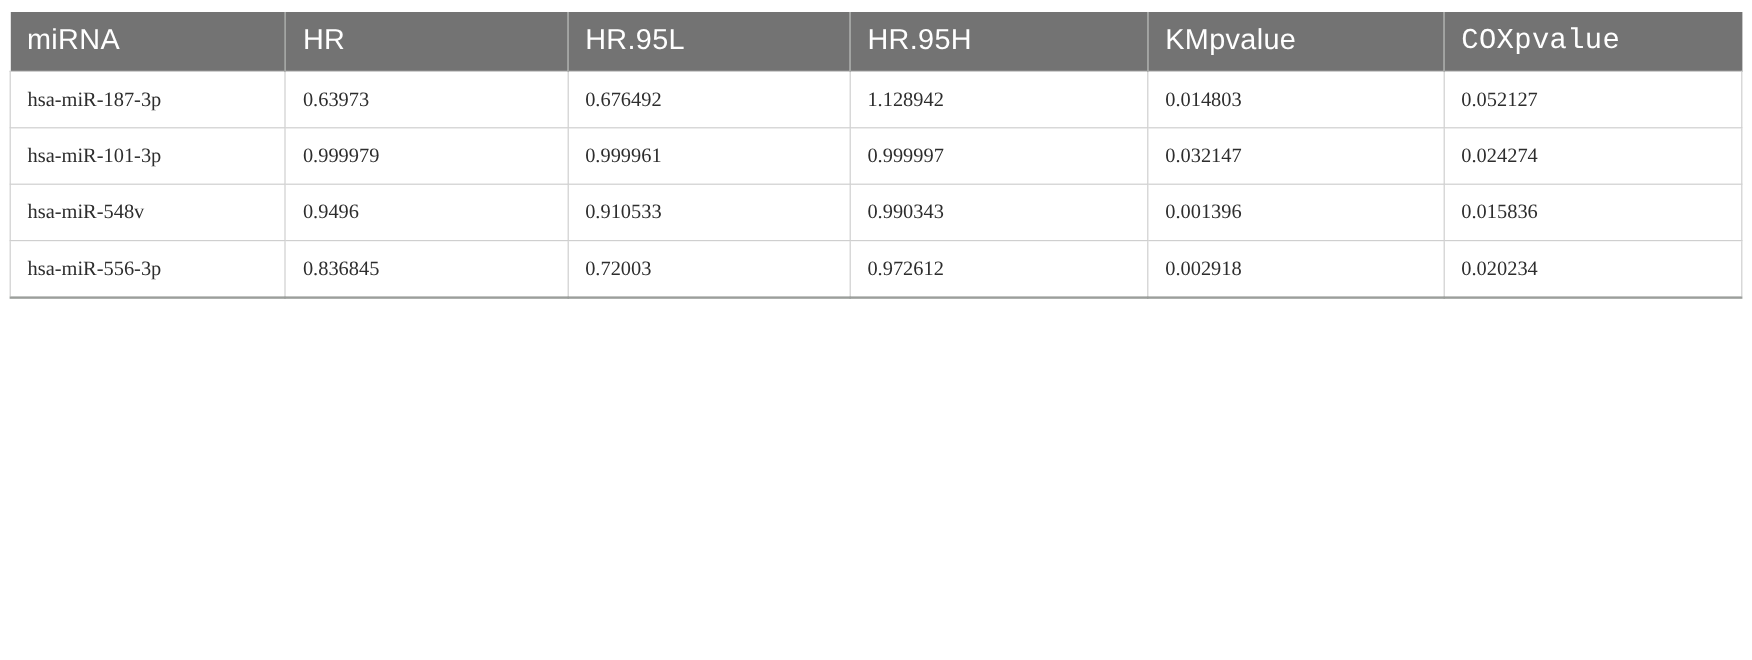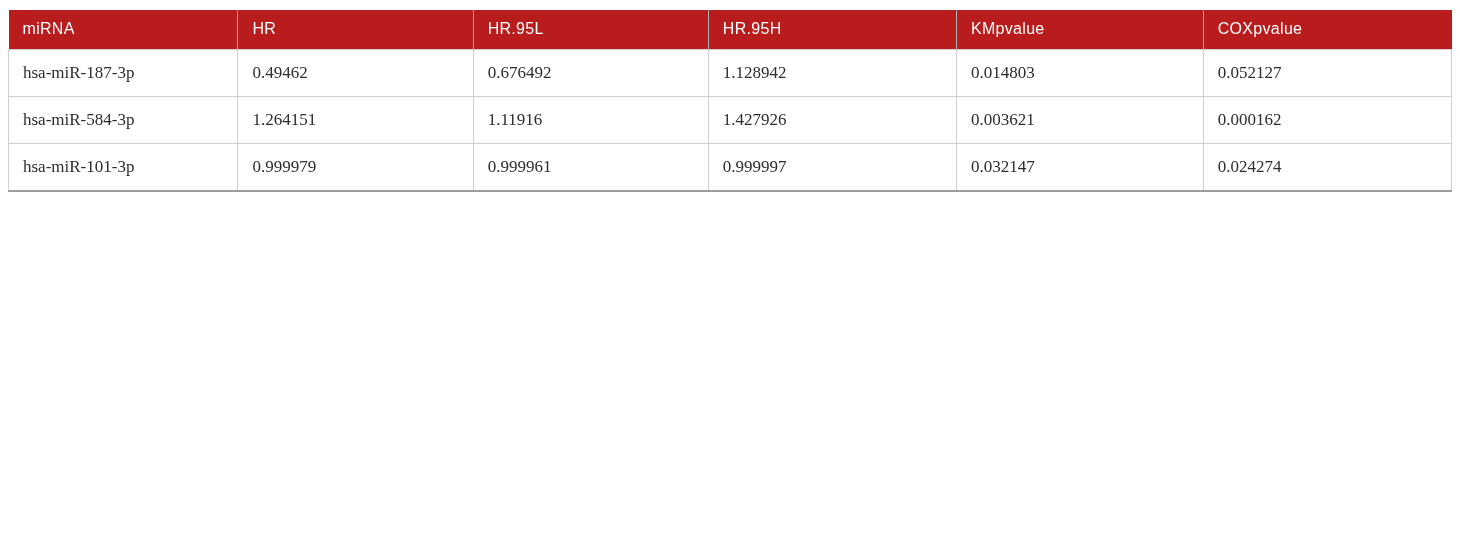--- a/index.html
+++ b/index.html
@@ -16,33 +16,34 @@
     top: 10px;
     width: 1444px;
   }
   table.mirna-table {
     width: 100%;
     border-collapse: collapse;
     table-layout: fixed;
     border-bottom: 2px solid #9b9e9b;
   }
   thead th {
-    background: #b91c1c;
+    background: #737373;
     color: #ffffff;
     font-family: "Liberation Sans", sans-serif;
-    font-size: 16px;
+    font-size: 24px;
     font-weight: 400;
     letter-spacing: 0.3px;
     text-align: left;
     vertical-align: middle;
     padding: 10px 14px 11px 14px;
     border-right: 1px solid #aeb1ae;
   }
   thead th:last-child {
     border-right: none;
+    font-family: Liberation Mono, monospace;
   }
   tbody td {
     background: #ffffff;
     font-family: "Liberation Serif", serif;
     font-size: 17px;
     color: #2d2d2d;
     text-align: left;
     vertical-align: middle;
     padding: 13px 14px;
     border: 1px solid #cfcfcf;
@@ -77,37 +78,45 @@
         <th>HR</th>
         <th>HR.95L</th>
         <th>HR.95H</th>
         <th>KMpvalue</th>
         <th>COXpvalue</th>
       </tr>
     </thead>
     <tbody>
       <tr>
         <td>hsa-miR-187-3p</td>
-        <td>0.49462</td>
+        <td>0.63973</td>
         <td>0.676492</td>
         <td>1.128942</td>
         <td>0.014803</td>
         <td>0.052127</td>
-      </tr>
-      <tr>
-        <td>hsa-miR-584-3p</td>
-        <td>1.264151</td>
-        <td>1.11916</td>
-        <td>1.427926</td>
-        <td>0.003621</td>
-        <td>0.000162</td>
       </tr>
       <tr>
         <td>hsa-miR-101-3p</td>
         <td>0.999979</td>
         <td>0.999961</td>
         <td>0.999997</td>
         <td>0.032147</td>
         <td>0.024274</td>
       </tr>
+      <tr>
+        <td>hsa-miR-548v</td>
+        <td>0.9496</td>
+        <td>0.910533</td>
+        <td>0.990343</td>
+        <td>0.001396</td>
+        <td>0.015836</td>
+      </tr>
+      <tr>
+        <td>hsa-miR-556-3p</td>
+        <td>0.836845</td>
+        <td>0.72003</td>
+        <td>0.972612</td>
+        <td>0.002918</td>
+        <td>0.020234</td>
+      </tr>
     </tbody>
   </table>
 </div>
 
 </body></html>

